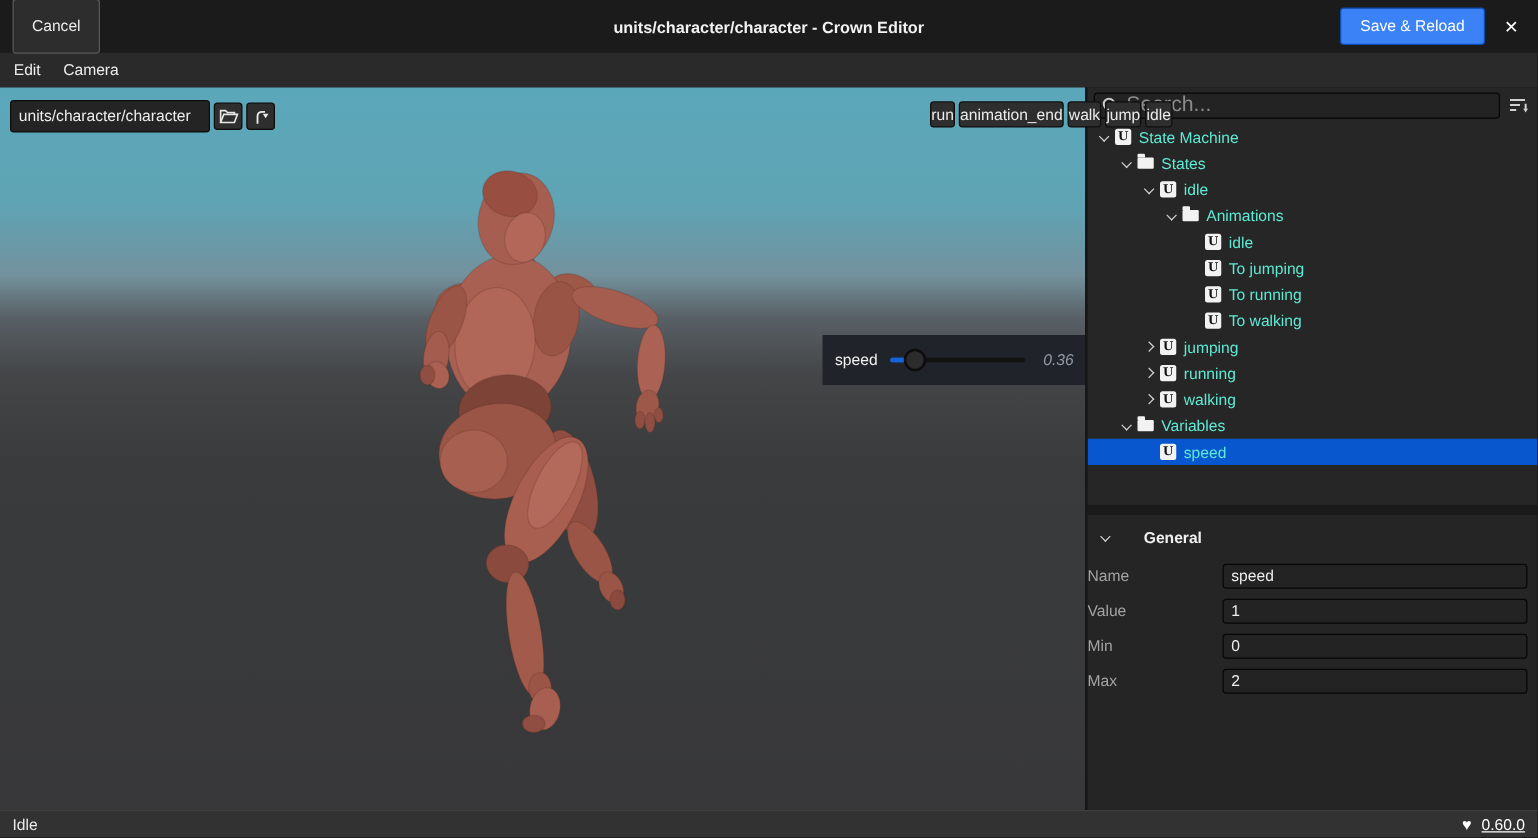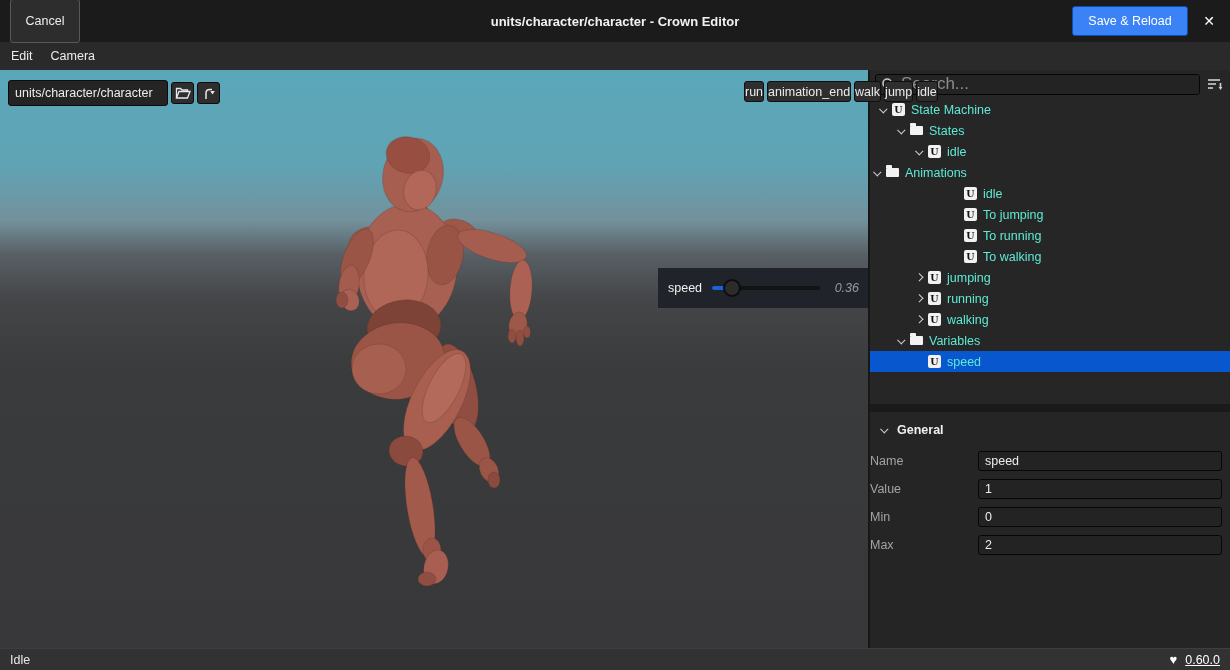--- a/index.html
+++ b/index.html
@@ -67,21 +67,21 @@
                font-family:"DejaVu Serif", serif; font-weight:bold; font-size:9.5px; line-height:13px;
                text-align:center; margin-right:6px; }
   .folder-icon { width:13px; height:9px; flex:none; background:#f2f2f2; border-radius:1px; position:relative; margin-right:6px; }
   .folder-icon::before { content:''; position:absolute; top:-3px; left:0; width:6px; height:3px;
                          background:#f2f2f2; border-radius:1px 1px 0 0; }
   .tree-label { color:#5eead4; }
 
   .panel-divider { height:8px; background:#1a1a1a; }
 
   .properties { flex:1; background:#252525; padding-top:9px; }
-  .props-header { display:flex; align-items:center; padding-left:12px; gap:9px; height:18px; }
+  .props-header { display:flex; align-items:center; padding-left:12px; gap:27px; height:18px; }
   .props-title { font-weight:bold; color:#f0f0f0; }
   .prop-row { display:flex; align-items:center; height:28px; margin-top:0; }
   .prop-row:first-of-type { margin-top:8px; }
   .prop-label { width:108px; flex:none; text-align:left; padding-right:10px; color:#a3a3a3; }
   .prop-input { flex:1; margin-right:8px; height:20px; background:#232323; border:1px solid #070707;
                 border-radius:3px; color:#ededed; font-size:12.5px; padding:0 6px; font-family:inherit; }
 
   
   .statusbar { height:22px; background:#323232; border-top:1px solid #3e3e3e; display:flex; align-items:center; padding:0 10px; }
   .status-right { margin-left:auto; display:flex; align-items:center; gap:8px; }
@@ -225,21 +225,21 @@
           <span class="folder-icon"></span>
           <span class="tree-label">States</span>
         </div>
         <div class="tree-row" style="padding-left: 42px;">
           <span class="chevron-slot">
             <span class="chev down"></span>
           </span>
           <span class="unit-icon">U</span>
           <span class="tree-label">idle</span>
         </div>
-        <div class="tree-row" style="">
+        <div class="tree-row" style="padding-left: 60px;">
           <span class="chevron-slot">
             <span class="chev down"></span>
           </span>
           <span class="folder-icon"></span>
           <span class="tree-label">Animations</span>
         </div>
         <div class="tree-row" style="padding-left: 78px;">
           <span class="chevron-slot"></span>
           <span class="unit-icon">U</span>
           <span class="tree-label">idle</span>

